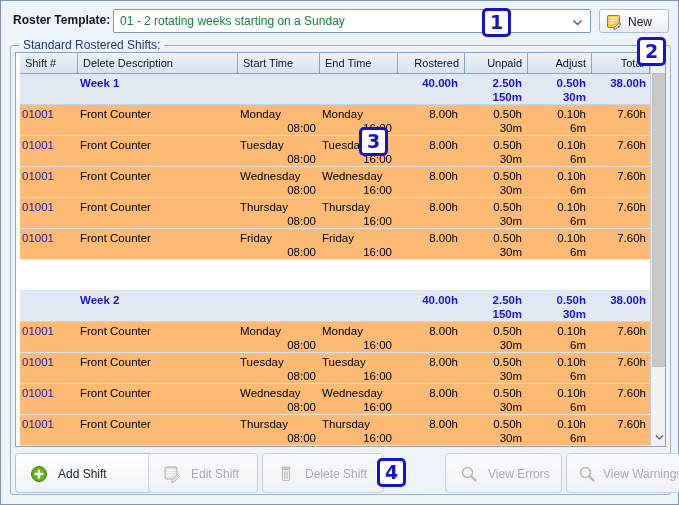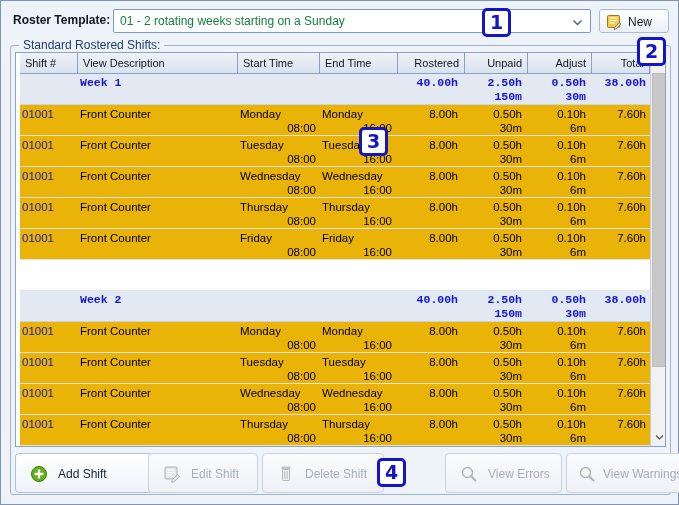--- a/index.html
+++ b/index.html
@@ -145,23 +145,22 @@
   }
   .row {
     position: relative;
     width: 630px;
     border-bottom: 1px solid #dfe3e8;
   }
   .row.group {
     background: #e2e9f3;
     height: 31px;
     border-bottom: 1px solid #c8d4e4;
-    font-family: Liberation Mono, monospace;
-  }
-  .row.shift { height: 31px; background: #eab308; }
+  }
+  .row.shift { height: 31px; background: #fdba74; }
   .row.blank { height: 31px; background: #ffffff; border-bottom: 1px solid #dfe3e8; }
 
   .cell {
     position: absolute;
     top: 2px;
     font-size: 11.5px;
     color: #000;
     white-space: nowrap;
     overflow: hidden;
     line-height: 14px;
@@ -310,21 +309,21 @@
   </div>
 
   <div id="groupbox"></div>
   <div id="groupbox-title">Standard Rostered Shifts:</div>
 
   <div id="grid-outer">
     <div id="grid-inner">
 
       <div id="grid-head">
         <div class="hc h0">Shift #</div>
-        <div class="hc h1">View Description</div>
+        <div class="hc h1">Delete Description</div>
         <div class="hc h2">Start Time</div>
         <div class="hc h3">End Time</div>
         <div class="hc h4 num">Rostered</div>
         <div class="hc h5 num">Unpaid</div>
         <div class="hc h6 num">Adjust</div>
         <div class="hc h7 num">Total</div>
       </div>
 
       <div class="vline" style="left:58px"></div>
       <div class="vline" style="left:218px"></div>

